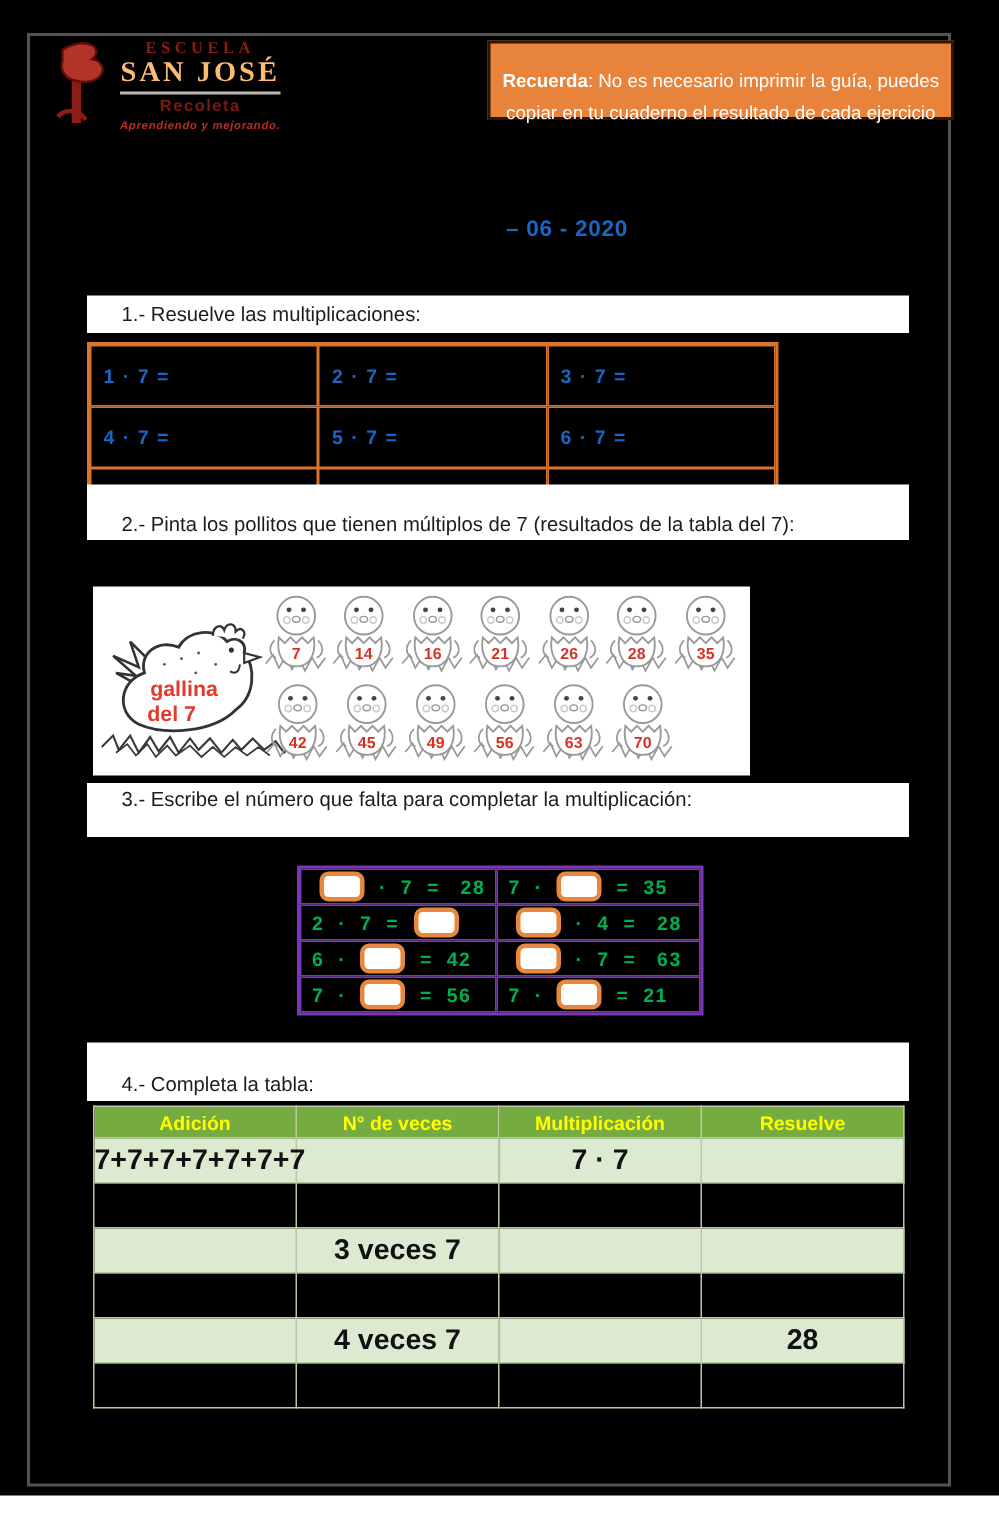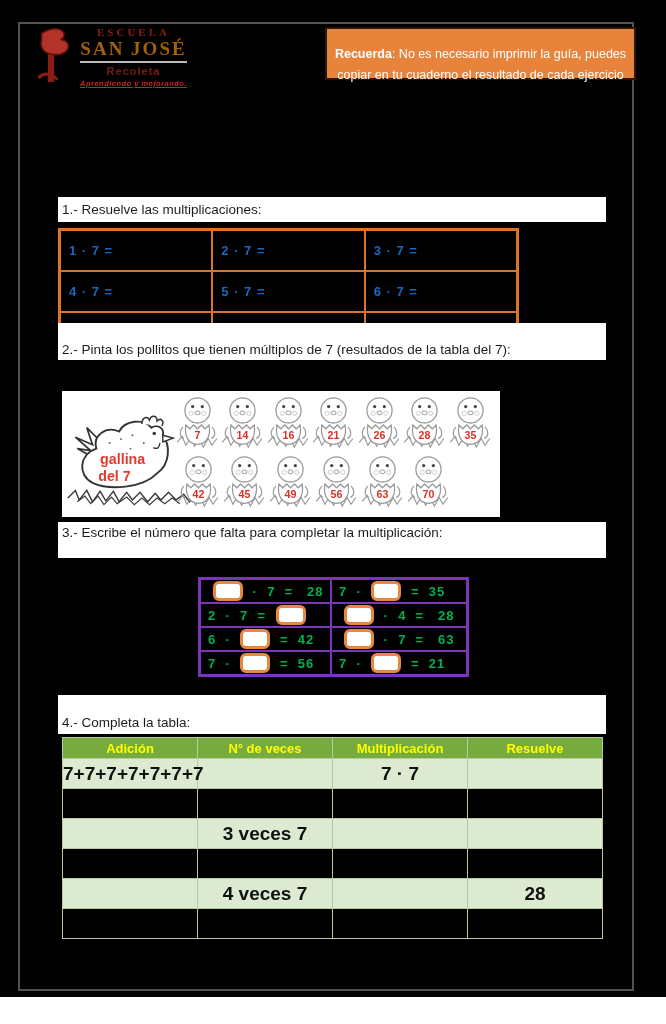--- a/index.html
+++ b/index.html
@@ -5,31 +5,31 @@
   * { margin:0; padding:0; box-sizing:border-box; }
   body { background:#fff; font-family:"Liberation Sans", sans-serif; }
   .page { position:relative; width:666px; height:1024px; background:#000; overflow:hidden; }
   .frame { position:absolute; left:18px; top:22px; width:616px; height:969px; border:2px solid #525252; }
   .bottom-strip { position:absolute; left:0; top:997px; width:666px; height:27px; background:#fff; }
 
   
   .logo { position:absolute; left:32px; top:26px; display:flex; align-items:flex-start; }
   .logo-text { margin-left:6px; text-align:center; }
   .logo-l1 { font-family:"Liberation Serif", serif; font-weight:bold; font-size:11px; letter-spacing:3px; color:#8c1d15; }
-  .logo-l2 { font-family:"Liberation Serif", serif; font-weight:bold; font-size:19px; letter-spacing:2px; color:#a16207; border-bottom:2px solid #bdb9b4; padding-bottom:1px; }
+  .logo-l2 { font-family:"Liberation Serif", serif; font-weight:bold; font-size:19px; letter-spacing:2px; color:#fdba74; border-bottom:2px solid #bdb9b4; padding-bottom:1px; }
   .logo-l3 { font-weight:bold; font-size:11px; letter-spacing:1px; color:#7a1a12; margin-top:2px; }
-  .logo-motto { font-style:italic; font-weight:bold; font-size:7.5px; color:#c02b20; margin-top:2px; letter-spacing:.5px;text-decoration:underline; }
+  .logo-motto { font-style:italic; font-weight:bold; font-size:7.5px; color:#c02b20; margin-top:2px; letter-spacing:.5px; }
 
   
   .reminder { position:absolute; left:325px; top:27px; width:311px; height:53px; background:var(--orange); border:2px solid #2a1708; color:#fff; text-align:center; font-size:12.5px; line-height:21px; padding-top:15px; }
   .reminder b { font-weight:bold; }
 
   .date { position:absolute; left:258px; top:144px; width:240px; text-align:center; color:var(--blue); font-weight:bold; font-size:15px; letter-spacing:.5px; }
 
-  .title-bar { position:absolute; left:58px; width:548px; background:#fff; color:#1c1c1c; font-size:13.5px; padding-left:4px; display:flex; }
+  .title-bar { position:absolute; left:58px; width:548px; background:#fff; color:#1c1c1c; font-size:13.5px; padding-left:23px; display:flex; }
   .bar1 { top:197px; height:25px; align-items:center; }
   .bar2 { top:323px; height:37px; align-items:flex-end; padding-bottom:3px; }
   .bar3 { top:522px; height:36px; align-items:flex-start; padding-top:3px; }
   .bar4 { top:695px; height:39px; align-items:flex-end; padding-bottom:4px; }
 
   
   .mult-table { position:absolute; left:58px; top:228px; width:461px; border:2px solid var(--orange_border); display:grid; grid-template-columns:repeat(3,1fr); grid-auto-rows:41px; }
   .mult-cell { border:1px solid var(--orange_border); display:flex; align-items:center; padding-left:8px; color:var(--blue); font-weight:bold; font-size:13px; letter-spacing:1px; }
 
   
@@ -72,20 +72,21 @@
       <div class="logo-l3">Recoleta</div>
       <div class="logo-motto">Aprendiendo y mejorando.</div>
     </div>
   </div>
 
   <div class="reminder">
     <div><b>Recuerda</b><span>: No es necesario imprimir la guía, puedes</span></div>
     <div>copiar en tu cuaderno el resultado de cada ejercicio</div>
   </div>
 
+  <div class="date">– 06 - 2020</div>
 
   <div class="title-bar bar1">1.- Resuelve las multiplicaciones:</div>
   <div class="mult-table">
     <div class="mult-cell">1 · 7 =</div>
     <div class="mult-cell">2 · 7 =</div>
     <div class="mult-cell">3 · 7 =</div>
     <div class="mult-cell">4 · 7 =</div>
     <div class="mult-cell">5 · 7 =</div>
     <div class="mult-cell">6 · 7 =</div>
     <div class="mult-cell">7 · 2 =</div>

